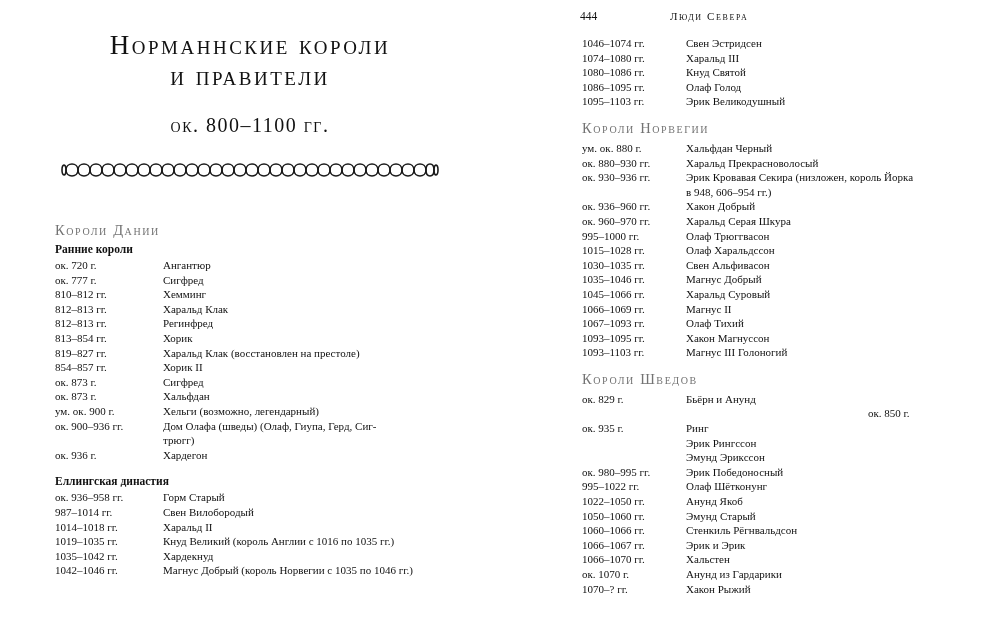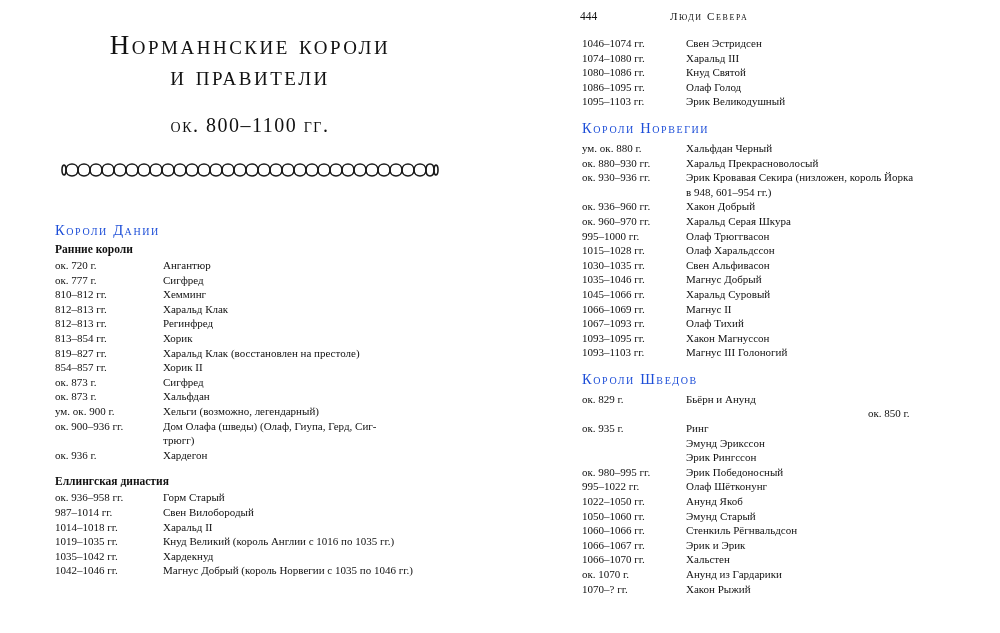--- a/index.html
+++ b/index.html
@@ -62,21 +62,21 @@
     height: 22px;
   }
   .ornament svg { display: block; }
 
   
   .section-head {
     font-size: 14.5px;
     letter-spacing: 1.6px;
     font-variant: small-caps;
     margin: 0 0 4px 0;
-    color: #1d4ed8;
+    color: #737373;
   }
   .sub-head {
     font-size: 11.5px;
     font-weight: bold;
     margin: 2px 0 3px 0;
   }
 
   
   .entries {
     font-size: 11px;
@@ -307,21 +307,21 @@
           <div class="row">
               <span class="date">ок. 880–930 гг.</span>
               <span class="name">Харальд Прекрасноволосый</span>
             </div>
           <div class="row">
               <span class="date">ок. 930–936 гг.</span>
               <span class="name">Эрик Кровавая Секира (низложен, король Йорка</span>
             </div>
           <div class="row cont">
               <span class="date"></span>
-              <span class="name">в 948, 601–954 гг.)</span>
+              <span class="name">в 948, 606–954 гг.)</span>
             </div>
           <div class="row">
               <span class="date">ок. 936–960 гг.</span>
               <span class="name">Хакон Добрый</span>
             </div>
           <div class="row">
               <span class="date">ок. 960–970 гг.</span>
               <span class="name">Харальд Серая Шкура</span>
             </div>
           <div class="row">
@@ -374,25 +374,25 @@
             </div>
           <div class="row">
               <span class="date">ок. 850 г.</span>
             </div>
           <div class="row">
               <span class="date">ок. 935 г.</span>
               <span class="name">Ринг</span>
             </div>
           <div class="row cont">
               <span class="date"></span>
-              <span class="name">Эмунд Эрикссон</span>
+              <span class="name">Эрик Рингссон</span>
             </div>
           <div class="row cont">
               <span class="date"></span>
-              <span class="name">Эрик Рингссон</span>
+              <span class="name">Эмунд Эрикссон</span>
             </div>
           <div class="row">
               <span class="date">ок. 980–995 гг.</span>
               <span class="name">Эрик Победоносный</span>
             </div>
           <div class="row">
               <span class="date">995–1022 гг.</span>
               <span class="name">Олаф Шётконунг</span>
             </div>
           <div class="row">

